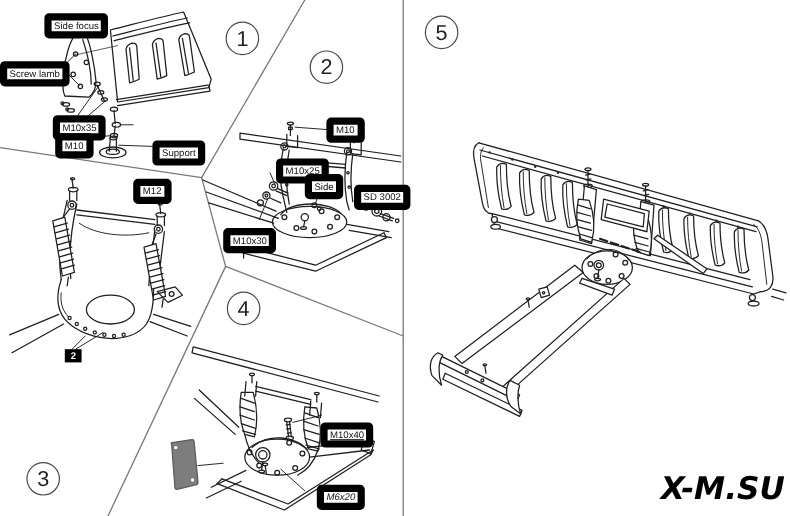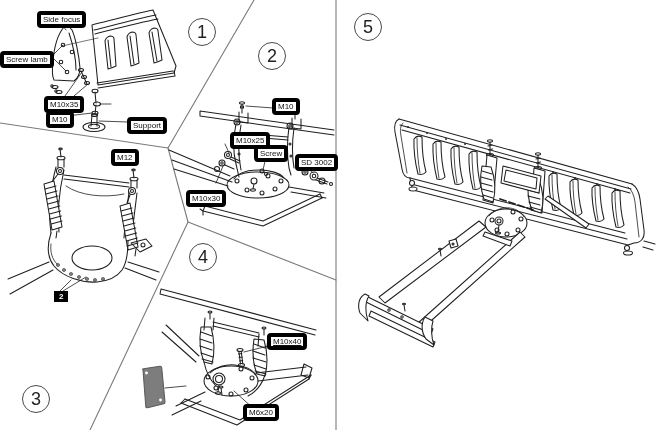--- a/index.html
+++ b/index.html
@@ -1,19 +1,19 @@
 <!DOCTYPE html>
 <html><head>
 <meta charset="utf-8">
 <style>
   html,body{margin:0;padding:0;background:#fff;}
   #stage{position:relative;width:658px;height:430px;background:#ffffff;overflow:hidden;
          font-family:"Liberation Sans","DejaVu Sans",sans-serif;}
   #art{position:absolute;left:0;top:0;}
-  .callout{position:absolute;background:#ffffff;border:4px solid #000000;border-radius:4px;
+  .callout{position:absolute;background:#ffffff;border:6px solid #000000;border-radius:4px;
            font-size:8px;line-height:9px;padding:0 2px;color:#111;white-space:nowrap;z-index:3;}
   .chip{position:absolute;background:#000000;color:#ffffff;font-size:8px;font-weight:bold;
         line-height:11px;padding:0 5px;z-index:3;}
   .numcircle{position:absolute;width:26px;height:26px;border:1px solid #4a4a4a;border-radius:50%;
              display:flex;align-items:center;justify-content:center;font-size:18px;color:#222;
              background:#fff0;z-index:2;}
   #watermark{position:absolute;right:4px;bottom:7px;font-family:"DejaVu Sans",sans-serif;
              font-weight:bold;font-style:italic;font-size:26px;color:#000;letter-spacing:0px;z-index:3;}
 </style>
 </head>
@@ -427,23 +427,24 @@
 
   <div class="callout" style="left:37px;top:11px;">Side focus</div>
   <div class="callout" style="left:0;top:51px;">Screw lamb</div>
   <div class="callout" style="left:44px;top:96px;">M10x35</div>
   <div class="callout" style="left:111px;top:113px;margin-top:36px;">M12</div>
   <div class="callout" style="left:46px;top:111px;">M10</div>
   <div class="callout" style="left:127px;top:117px;text-align:center;">Support</div>
 
   <div class="callout" style="left:272px;top:98px;">M10</div>
   <div class="callout" style="left:200px;top:132px;margin-left:30px;">M10x25</div>
-  <div class="callout" style="left:254px;top:145px;">Screw</div>
+  <div class="callout" style="left:254px;top:145px;">Side</div>
   <div class="callout" style="left:295px;top:154px;text-align:right;">SD 3002</div>
   <div class="callout" style="left:186px;top:190px;">M10x30</div>
 
   <div class="chip" style="left:54px;top:291px;">2</div>
 
-  <div class="callout" style="left:267px;top:333px;text-decoration:underline;">M10x40</div>
-  <div class="callout" style="left:243px;top:404px;">M6x20</div>
-
+  <div class="callout" style="left:267px;top:352px;text-decoration:underline;">M10x40</div>
+  <div class="callout" style="left:264px;top:404px;font-style:italic;">M6x20</div>
+
+  <div id="watermark">X-M.SU</div>
 
 </div>
 
 </body></html>

